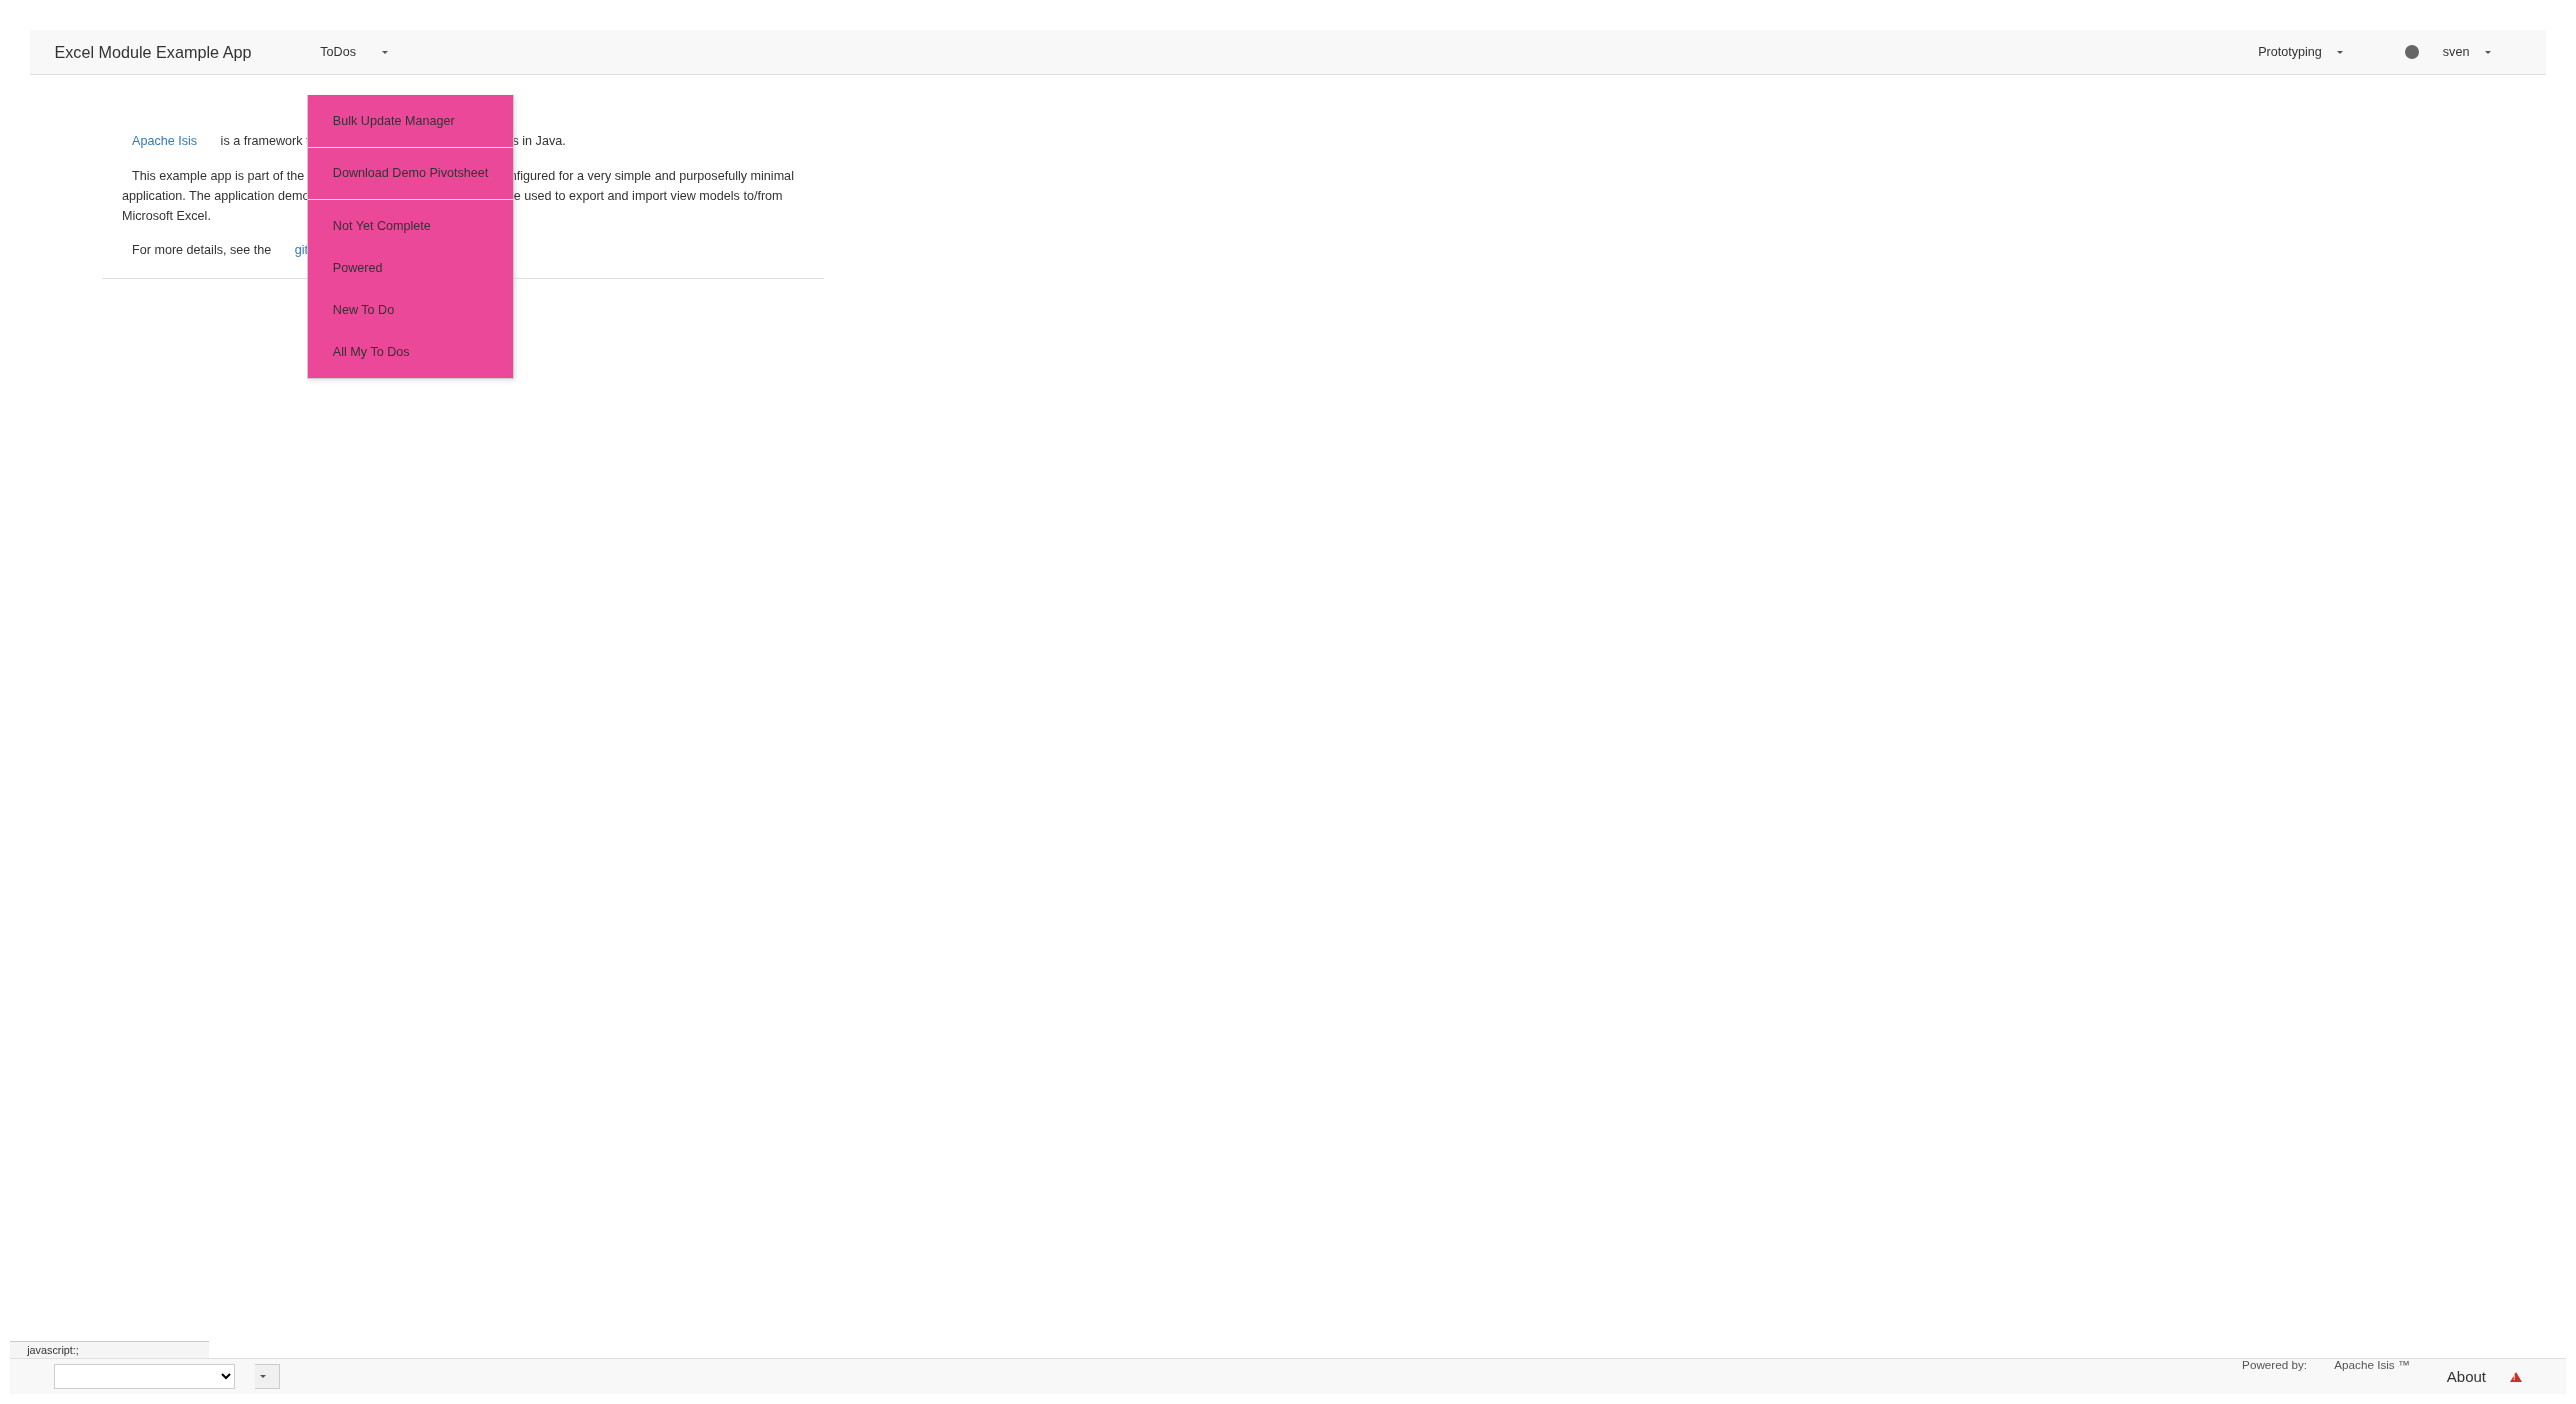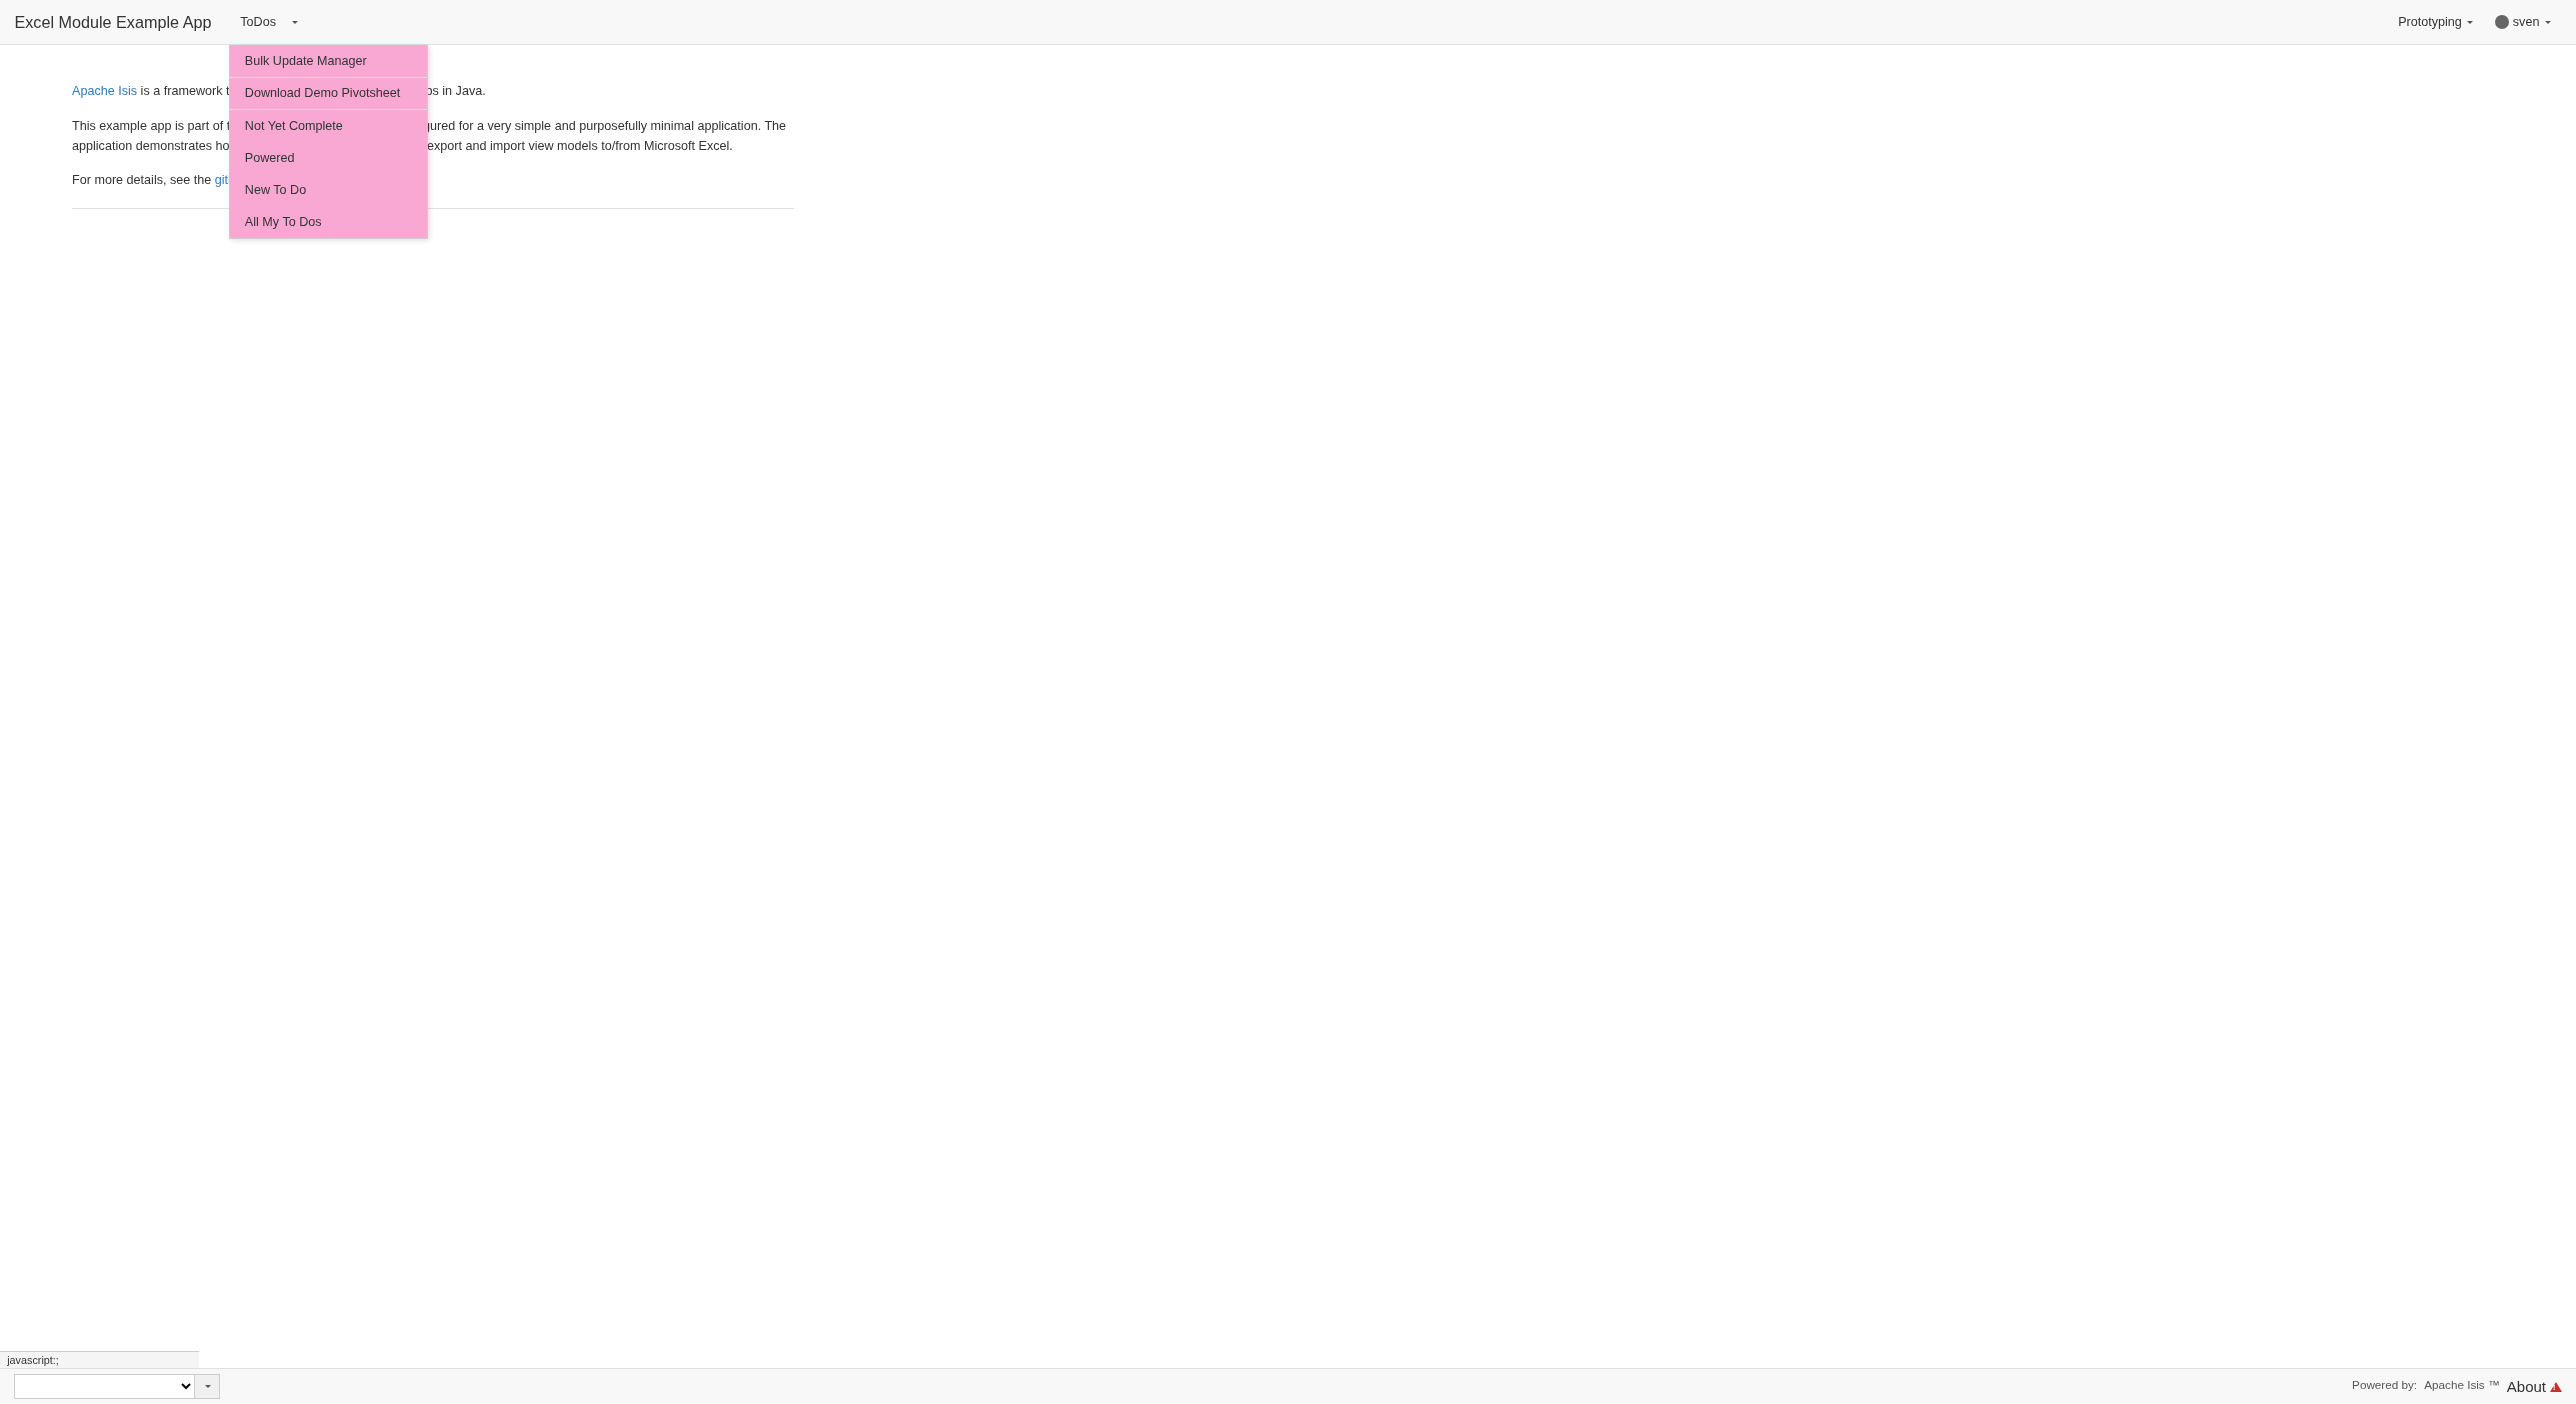--- a/index.html
+++ b/index.html
@@ -1,16 +1,16 @@
 <!DOCTYPE html>
 <html style="font-size:14.4px"><head>
   <meta charset="utf-8">
   <style>
     * {
-      margin: 0;
+      margin: 10px;
       padding: 0;
       box-sizing: border-box;
     }
 
     body {
       font-family: "Helvetica Neue", Helvetica, Arial, sans-serif;
       font-size: 12.6px;
       color: #333;
       background: #fff;
       min-height: 100vh;
@@ -98,22 +98,22 @@
       background: #666;
       border-radius: 50%;
       position: relative;
       vertical-align: middle;
     }
 
     
     .dropdown-menu {
       position: absolute;
       top: 100%;
-      left: 0;
-      background: #f9a8d4;
+      left: 8px;
+      background: #ec4899;
       border: 0.9px solid #ccc;
       border-top: none;
       min-width: 199px;
       box-shadow: 1.8px 1.8px 5.4px rgba(0,0,0,0.15);
       z-index: 999;
     }
 
     .dropdown-item {
       display: block;
       width: 100%;

